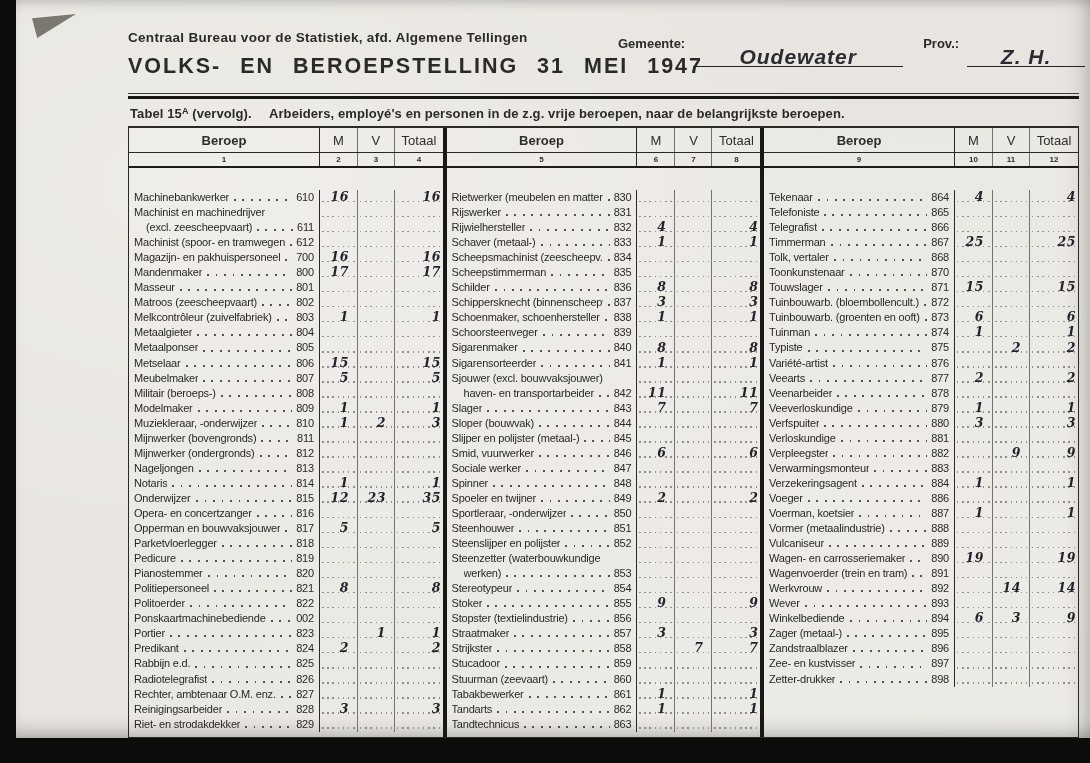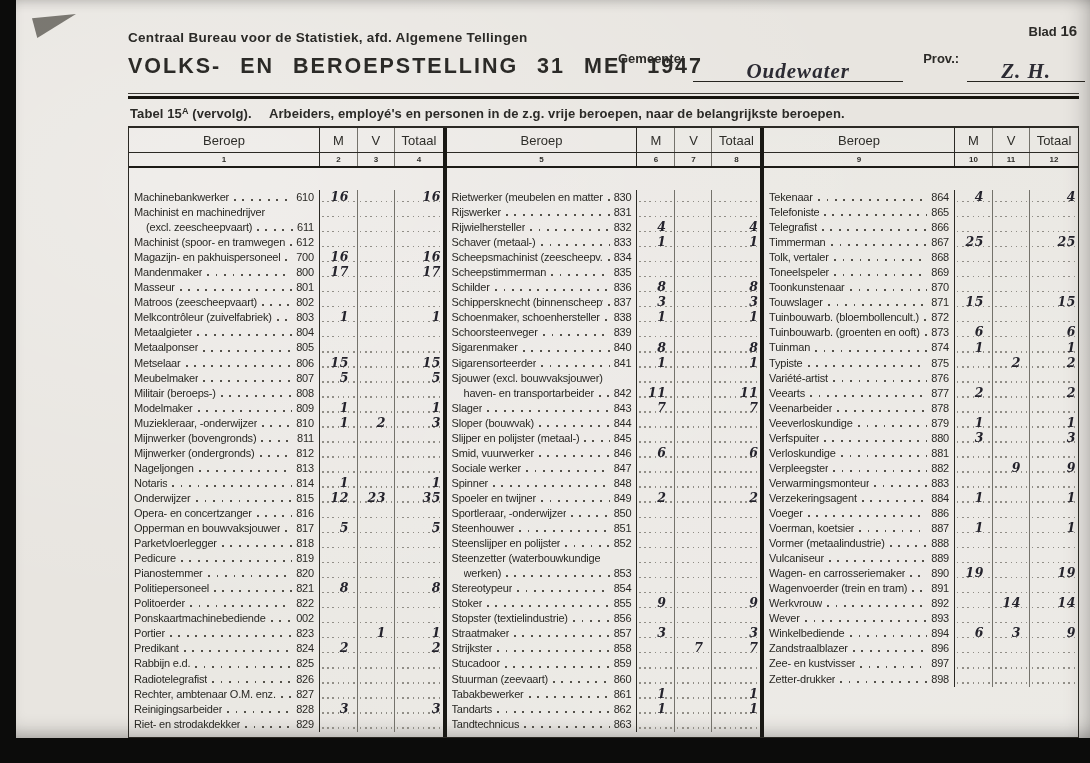--- a/index.html
+++ b/index.html
@@ -30,21 +30,21 @@
   .main-title{font-size:21.5px;font-weight:bold;letter-spacing:2px;word-spacing:11px;margin-top:9px;white-space:nowrap;}
   .hdiv{width:1.5px;background:#23211d;height:60px;margin-top:2px;}
   .head-right{flex:1;padding-left:16px;position:relative;}
   .blad-row{text-align:right;padding-right:8px;font-weight:bold;font-size:13px;margin-top:-2px;}
   .blad-row .num{font-size:15px;}
   .gem-row{display:flex;align-items:flex-start;margin-top:12px;}
   .flabel{font-weight:bold;font-size:13px;padding-bottom:2px;}
   .wline{border-bottom:1.6px solid #26241f;position:relative;height:30px;}
   .wline .hand{
     position:absolute;left:0;right:0;bottom:-3px;text-align:center;
-    font-family:Liberation Serif, serif;font-style:italic;font-weight:600;
+    font-family:Liberation Sans, sans-serif;font-style:italic;font-weight:600;
     font-size:21px;color:#2c2b33;letter-spacing:1px;white-space:nowrap;
   }
   .gline{flex:0 0 210px;margin-left:8px;}
   .pline{flex:0 0 118px;margin-left:8px;}
   .plabel{margin-left:20px;}
   .double-rule{
     margin-top:7px;height:6px;
     background:linear-gradient(#403d38 0 1px, transparent 1px 3px, #17150f 3px 6px);
   }
 
@@ -58,21 +58,21 @@
     display:flex;border:1.5px solid #2b2924;border-top-width:2px;border-bottom-width:2.2px;
     background:rgba(255,255,255,.12);
   }
   .tgroup{flex:1 1 0;min-width:0;display:flex;flex-direction:column;}
   .gsep{flex:0 0 3.6px;background:#191814;}
   .gh-row1,.gh-row2,.trow{display:grid;grid-template-columns:minmax(0,1fr) 38px 37px 48px;}
   .gh-row1{height:24px;align-items:center;border-bottom:1px solid #2b2924;}
   .gh-row2{height:13px;align-items:center;border-bottom:2.4px solid #1d1b16;}
   .gh{font-size:13px;text-align:center;color:#2e2d29;}
   .gn{font-size:8px;font-weight:bold;text-align:center;color:#2e2d29;}
-  .b-name{border-right:1.5px solid #2b2924;height:100%;display:flex;align-items:center;justify-content:center;}
+  .b-name{border-right:1.5px solid #2b2924;height:100%;display:flex;align-items:center;justify-content:center;font-weight:bold;}
   .b-m,.b-v{border-right:1px solid #74726b;height:100%;display:flex;align-items:center;justify-content:center;}
   .b-t{height:100%;display:flex;align-items:center;justify-content:center;}
 
   .gbody{display:flex;flex-direction:column;padding-top:22px;height:547px;}
   .trow{flex:0 0 15.05px;height:15.05px;}
   .nm{
     display:flex;align-items:baseline;white-space:nowrap;overflow:hidden;
     padding:0 3px 0 5px;line-height:15.05px;font-size:11px;letter-spacing:-.2px;
     border-right:1.5px solid #2b2924;color:#292824;
   }
@@ -113,24 +113,20 @@
   <div class="fold"></div>
   <div class="content">
 
     <div class="head">
       <div class="head-left">
         <div class="org">Centraal Bureau voor de Statistiek, afd. Algemene Tellingen</div>
         <div class="main-title">VOLKS- EN BEROEPSTELLING 31 MEI 1947</div>
       </div>
       <div class="hdiv"></div>
       <div class="head-right">
-        <div class="blad-row">
-          <span>Blad</span>
-          <span class="num">16</span>
-        </div>
         <div class="gem-row">
           <span class="flabel">Gemeente:</span>
           <span class="wline gline">
             <span class="hand">Oudewater</span>
           </span>
           <span class="flabel plabel">Prov.:</span>
           <span class="wline pline">
             <span class="hand">Z. H.</span>
           </span>
         </div>
@@ -1094,30 +1090,20 @@
                 <span class="nlabel">Tolk, vertaler</span>
                 <span class="lead"></span>
                 <span class="code">868</span>
               </div>
               <div class="val m"></div>
               <div class="val v"></div>
               <div class="val t"></div>
             </div>
             <div class="trow">
               <div class="nm">
-                <span class="nlabel">Toneelspeler</span>
-                <span class="lead"></span>
-                <span class="code">869</span>
-              </div>
-              <div class="val m"></div>
-              <div class="val v"></div>
-              <div class="val t"></div>
-            </div>
-            <div class="trow">
-              <div class="nm">
                 <span class="nlabel">Toonkunstenaar</span>
                 <span class="lead"></span>
                 <span class="code">870</span>
               </div>
               <div class="val m"></div>
               <div class="val v"></div>
               <div class="val t"></div>
             </div>
             <div class="trow">
               <div class="nm">
@@ -1395,20 +1381,30 @@
               </div>
               <div class="val m">
                 <span class="ink">6</span>
               </div>
               <div class="val v">
                 <span class="ink">3</span>
               </div>
               <div class="val t">
                 <span class="ink">9</span>
               </div>
+            </div>
+            <div class="trow">
+              <div class="nm">
+                <span class="nlabel">Zager (metaal-)</span>
+                <span class="lead"></span>
+                <span class="code">895</span>
+              </div>
+              <div class="val m"></div>
+              <div class="val v"></div>
+              <div class="val t"></div>
             </div>
             <div class="trow">
               <div class="nm">
                 <span class="nlabel">Zandstraalblazer</span>
                 <span class="lead"></span>
                 <span class="code">896</span>
               </div>
               <div class="val m"></div>
               <div class="val v"></div>
               <div class="val t"></div>

